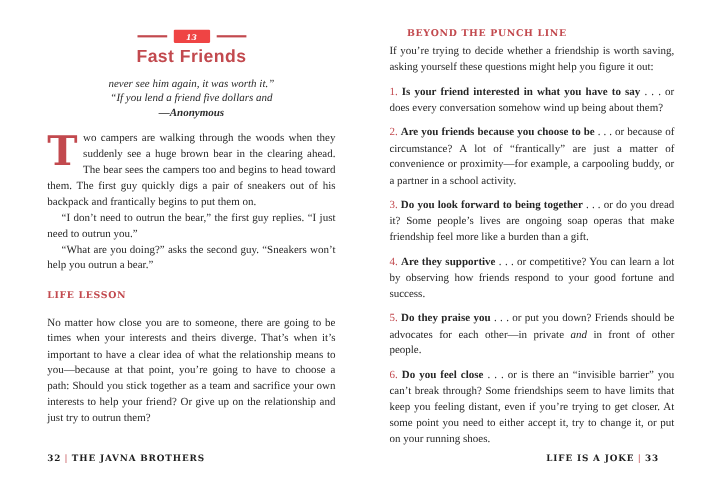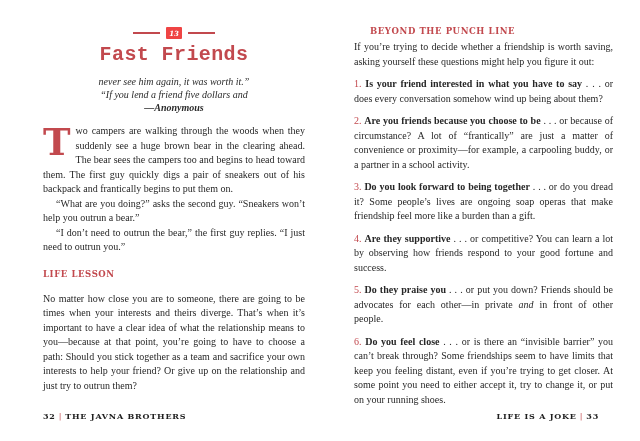--- a/index.html
+++ b/index.html
@@ -16,33 +16,33 @@
   .page-right { left: 354px; width: 259px; }
 
   
   .chapter-ornament {
     margin-top: 27px;
     display: flex; align-items: center; justify-content: center;
     gap: 6px;
   }
   .orn-rule { width: 27px; height: 2px; background: #c2494e; }
   .chapter-badge {
-    width: 16px; height: 12px; background: #ef4444; color: #ffffff;
+    width: 33px; height: 12px; background: #ef4444; color: #ffffff;
     font-family: "DejaVu Serif", serif; font-weight: bold; font-size: 7px;
     display: flex; align-items: center; justify-content: center;
     border-radius: 1px;
     font-style: italic;
   }
 
   .chapter-title {
     margin: 4px 0 0 0;
     text-align: center;
-    font-family: Liberation Mono, monospace;
+    font-family: Liberation Sans, sans-serif;
     font-weight: bold;
-    font-size: 20px;
+    font-size: 16px;
     letter-spacing: 0.4px;
     color: #c2494e;
   }
 
   .epigraph {
     margin-top: 9px;
     text-align: center;
     font-style: italic;
     font-size: 10px;
     line-height: 13px;
@@ -112,22 +112,22 @@
     <h1 class="chapter-title">Fast Friends</h1>
 
     <div class="epigraph">
       <p>never see him again, it was worth it.”</p>
       <p>“If you lend a friend five dollars and</p>
       <p class="attribution">—Anonymous</p>
     </div>
 
     <div class="bodytext story-block">
       <p><span class="dropcap">T</span><span>wo campers are walking through the woods when they suddenly see a huge brown bear in the clearing ahead. The bear sees the campers too and begins to head toward them. The first guy quickly digs a pair of sneakers out of his backpack and frantically begins to put them on.</span></p>
+      <p class="indent">“I don’t need to outrun the bear,” the first guy replies. “I just need to outrun you.”</p>
       <p class="indent">“What are you doing?” asks the second guy. “Sneakers won’t help you outrun a bear.”</p>
-      <p class="indent">“I don’t need to outrun the bear,” the first guy replies. “I just need to outrun you.”</p>
     </div>
 
     <h2 class="section-heading life-lesson-heading">LIFE LESSON</h2>
     <div class="bodytext">
       <p>No matter how close you are to someone, there are going to be times when your interests and theirs diverge. That’s when it’s important to have a clear idea of what the relationship means to you—because at that point, you’re going to have to choose a path: Should you stick together as a team and sacrifice your own interests to help your friend? Or give up on the relationship and just try to outrun them?</p>
     </div>
 
     <footer class="folio folio-left"><span>32</span><span class="sep">|</span><span>THE JAVNA BROTHERS</span></footer>
   </section>
 

